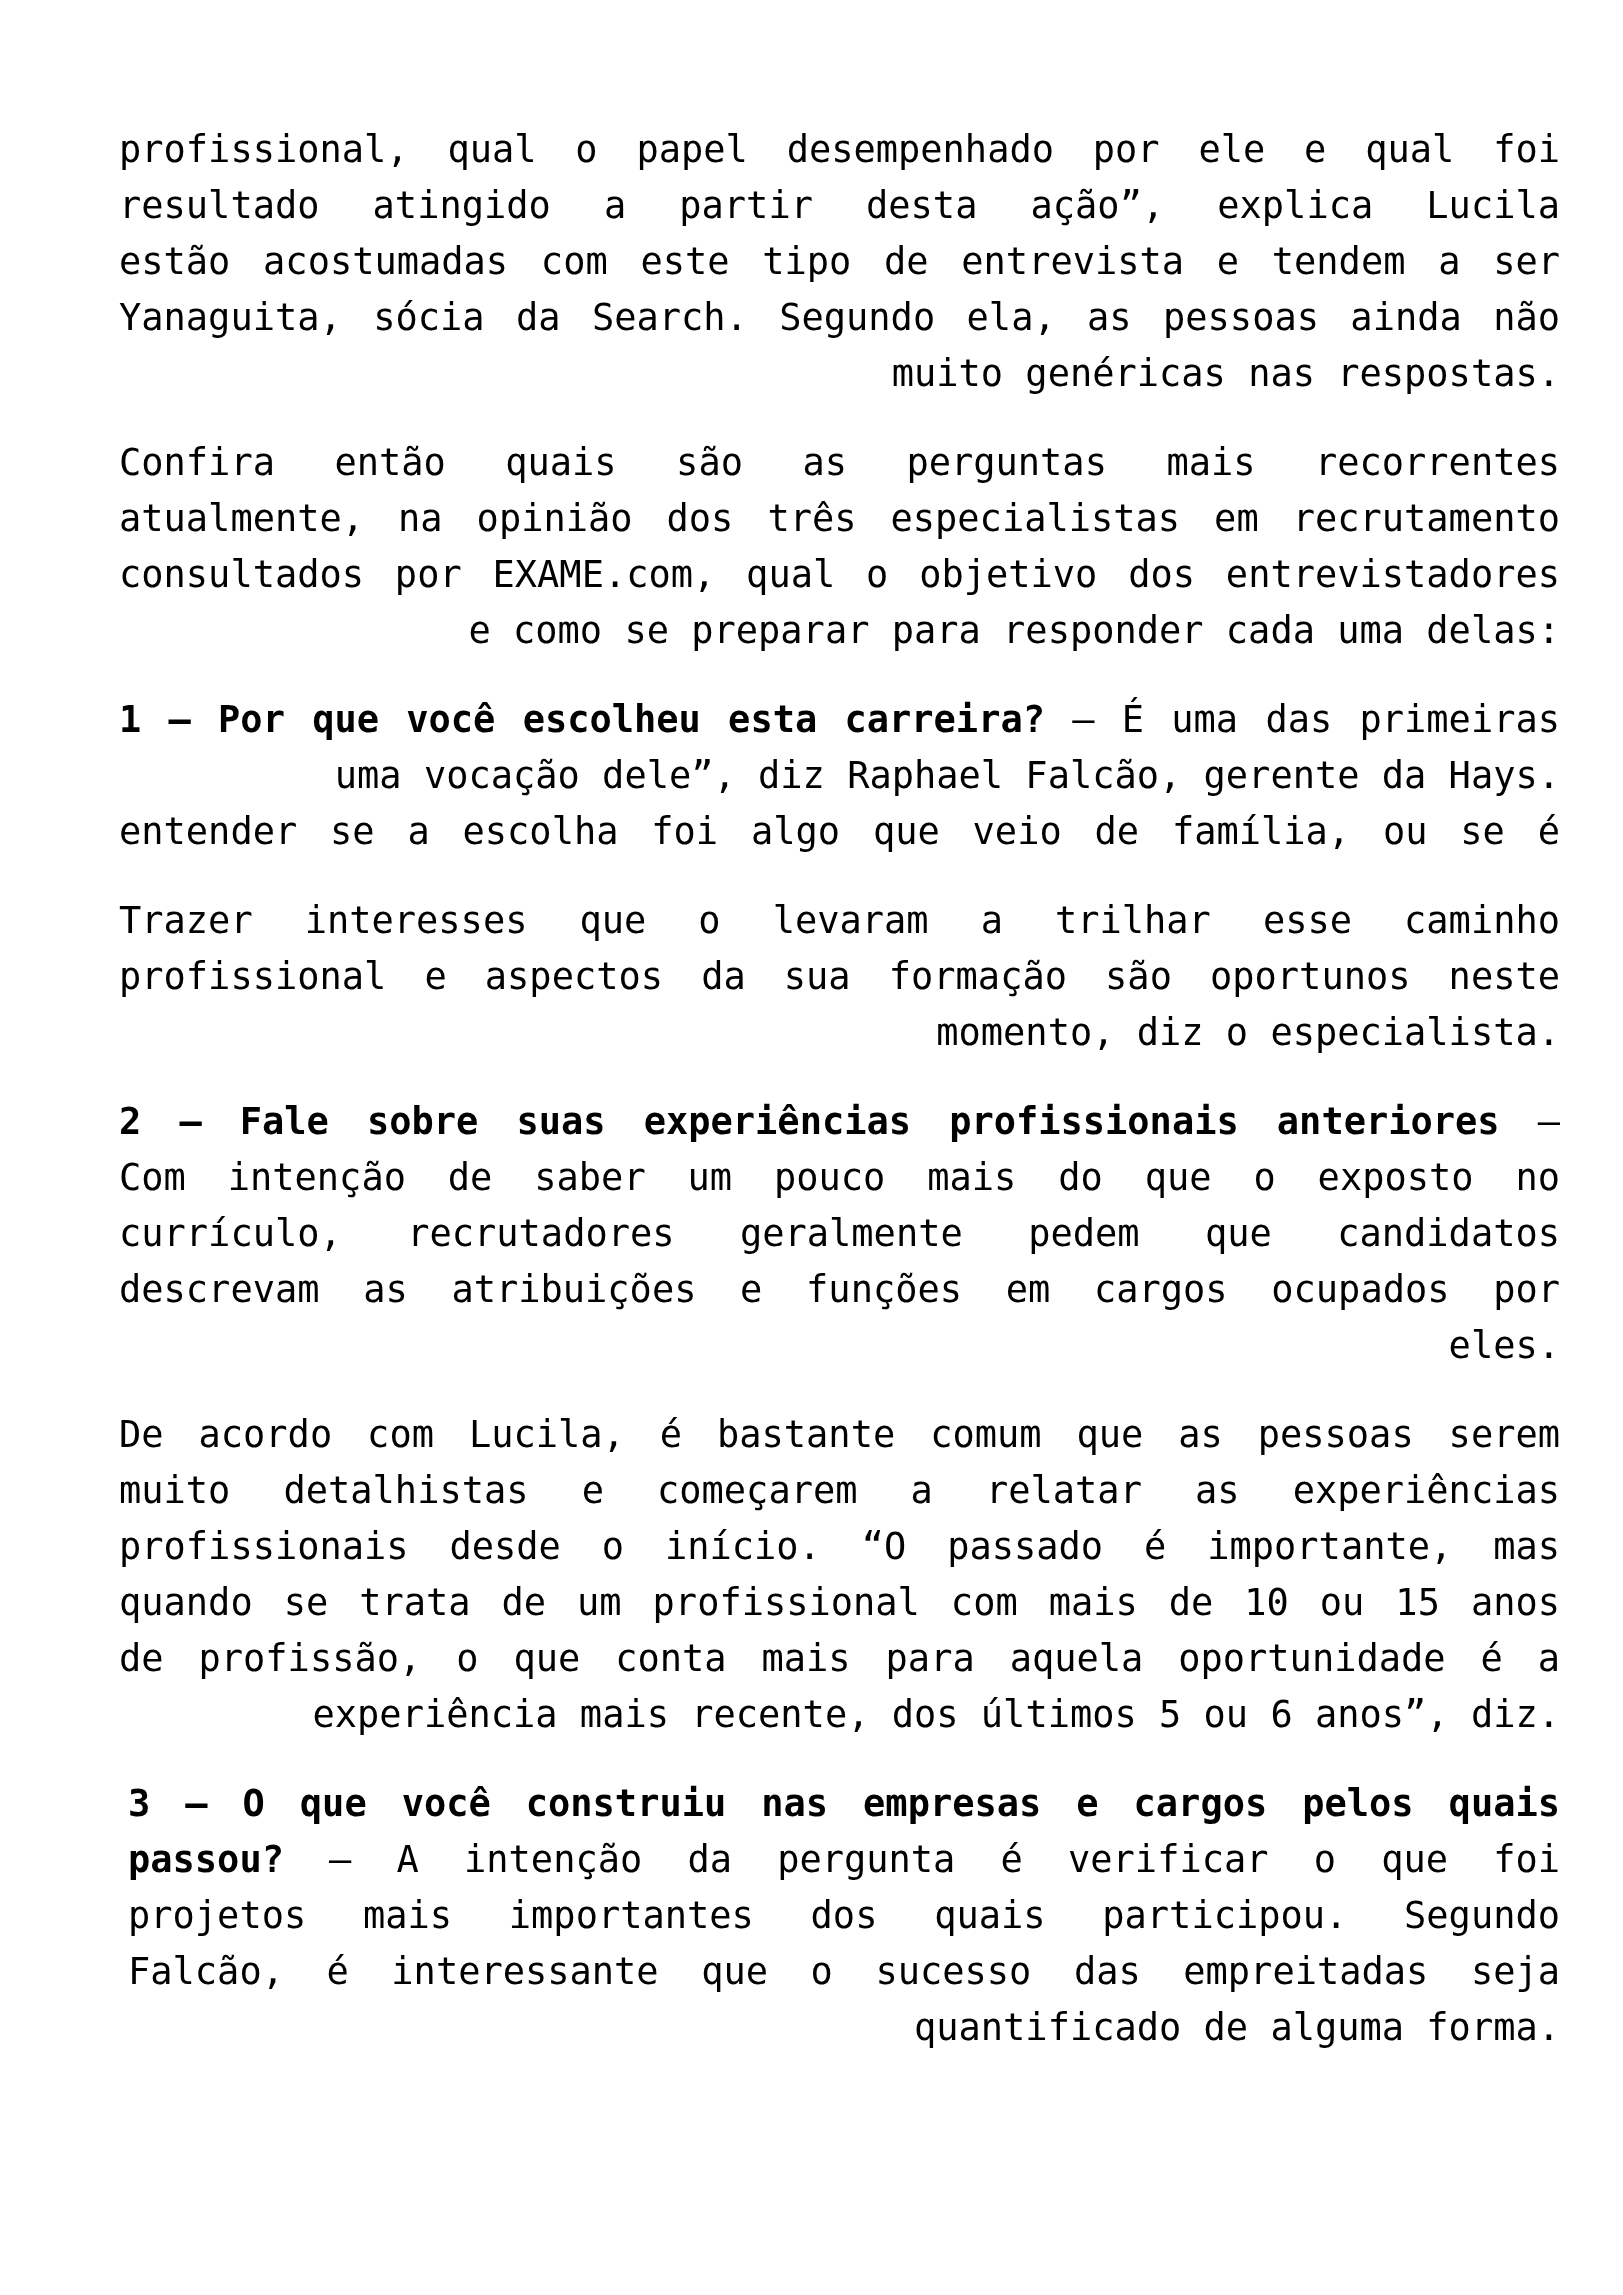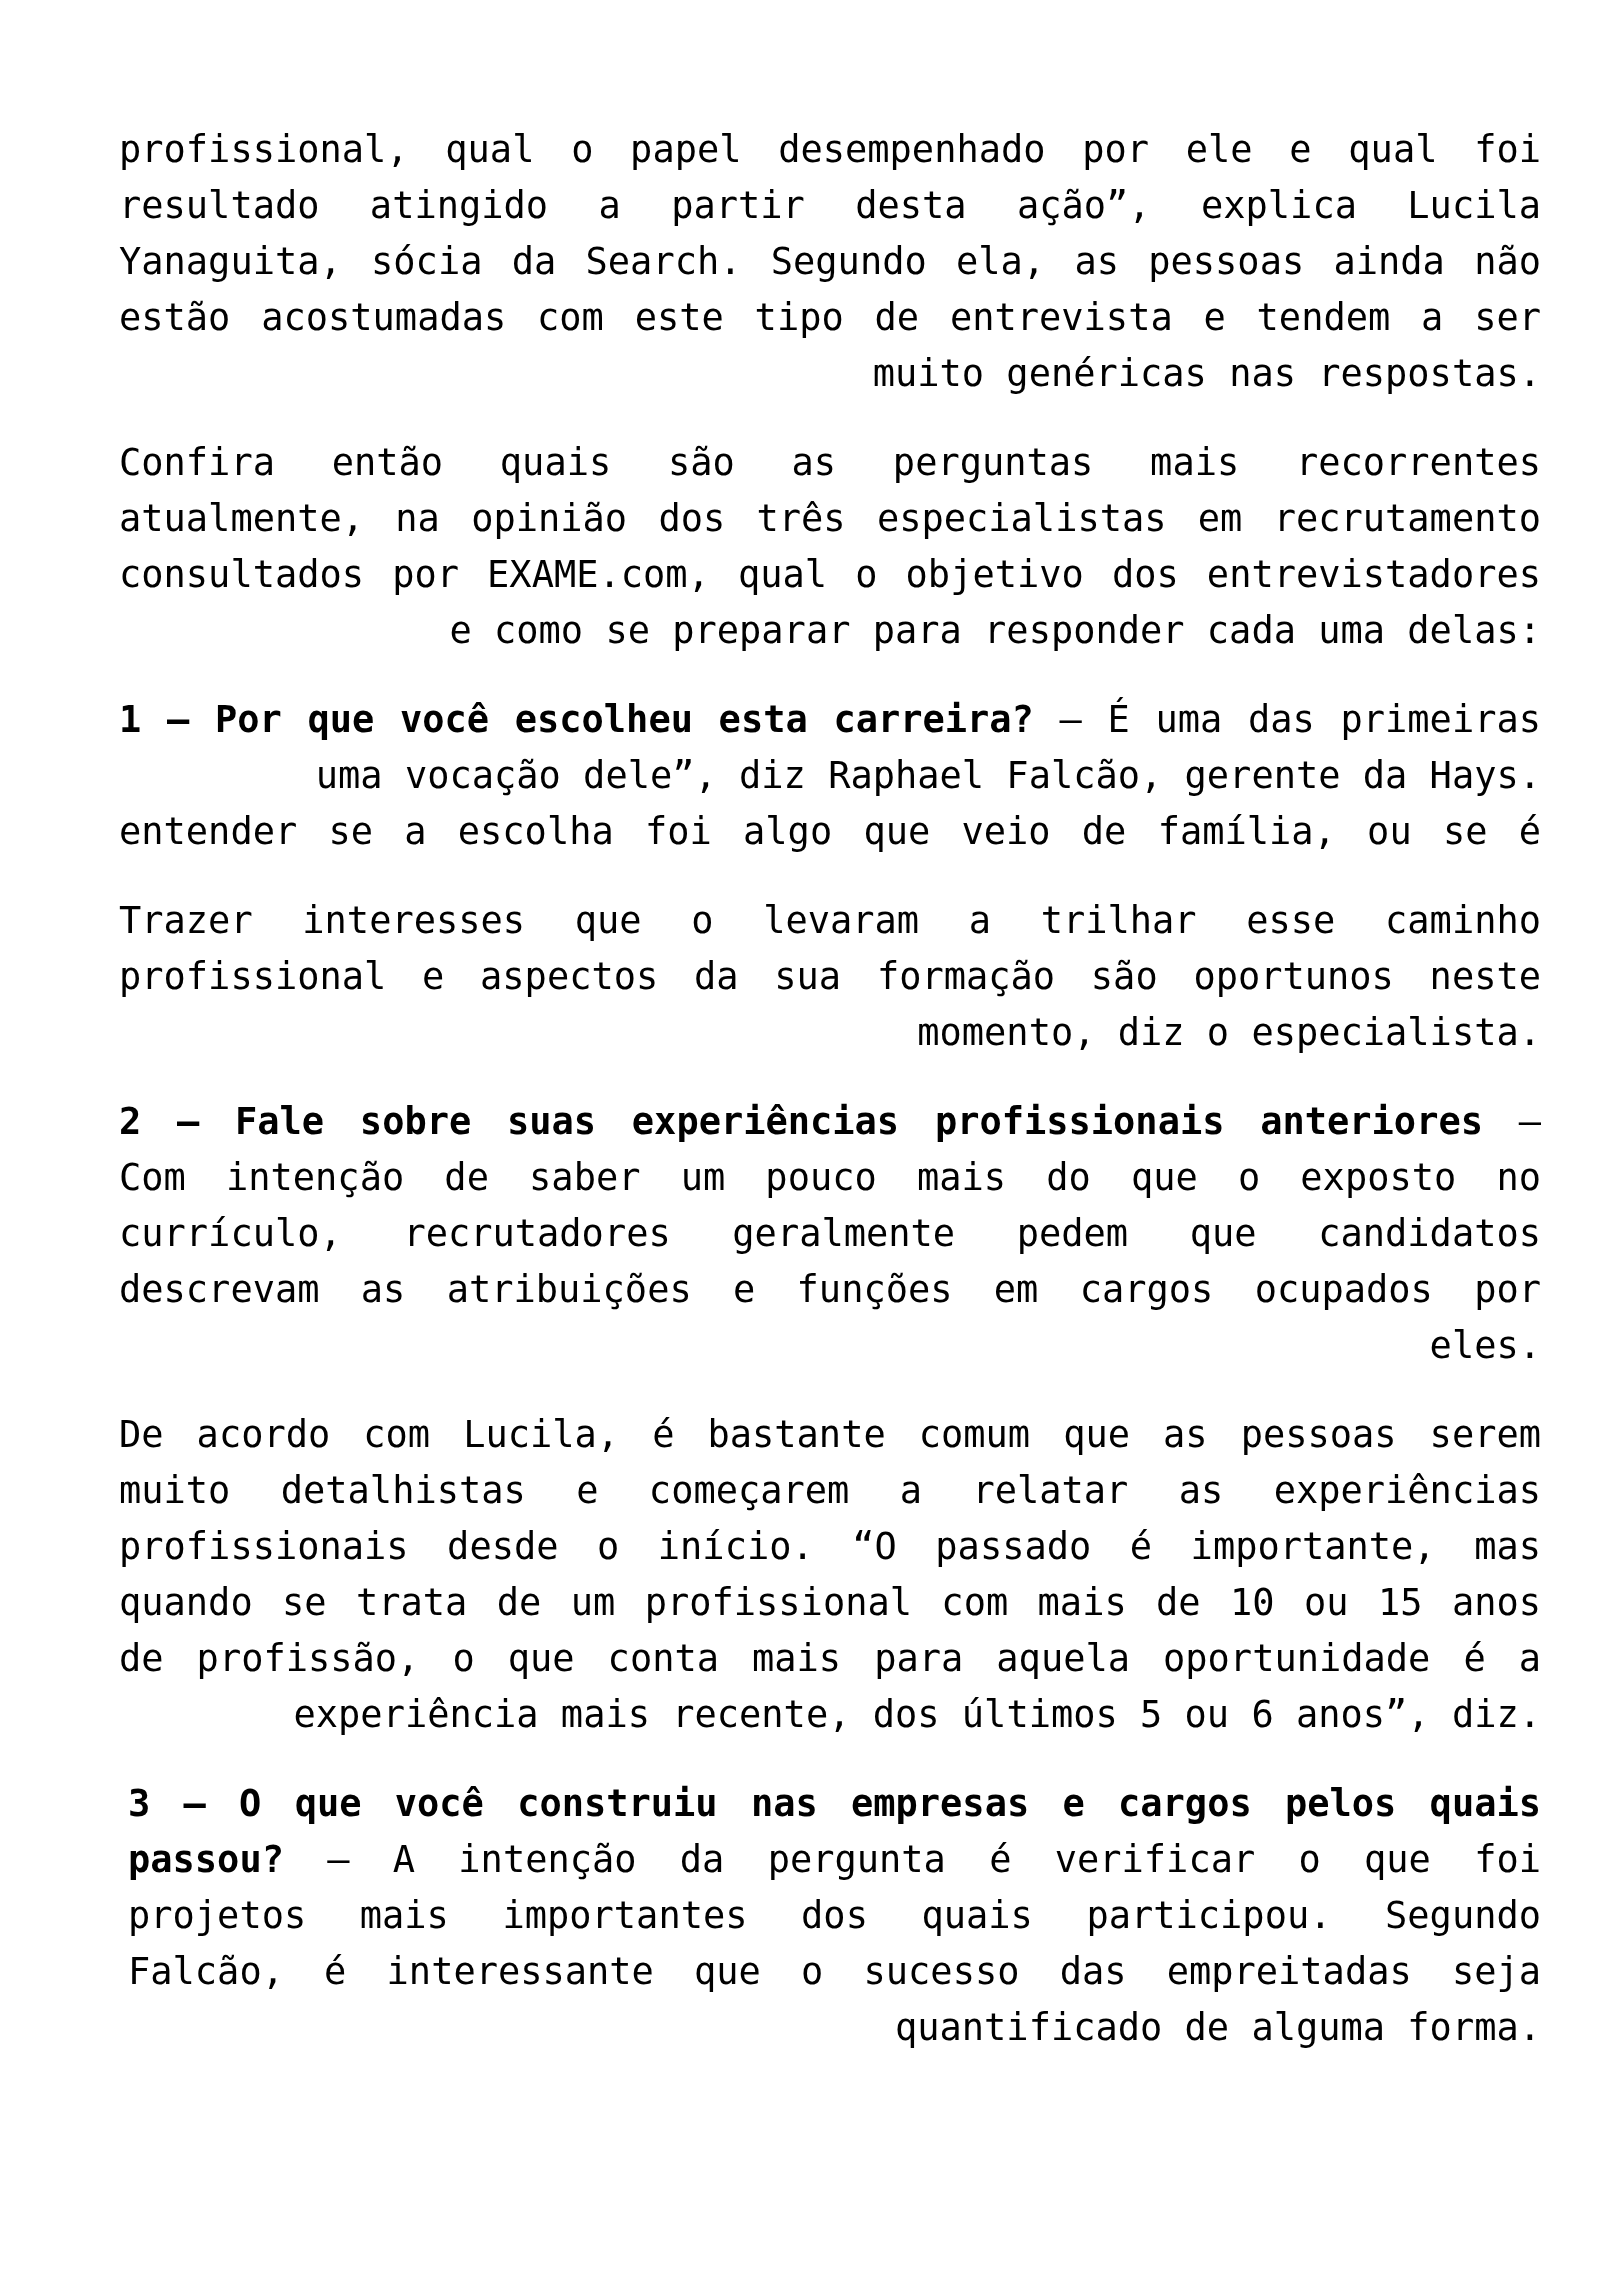--- a/index.html
+++ b/index.html
@@ -12,21 +12,21 @@
     height: 2295px;
     font-family: "DejaVu Sans Mono", monospace;
     font-size: 37px;
     color: #000000;
     overflow: hidden;
   }
   main.page {
     box-sizing: border-box;
     width: 1623px;
     height: 2295px;
-    padding: 122px 82px 0 119px;
+    padding: 122px 63px 0 119px;
   }
   .para {
     margin: 0 0 33px 0;
   }
   .para:last-child { margin-bottom: 0; margin-left: 9px; }
   .line {
     height: 56px;
     line-height: 56px;
     overflow: hidden;
     white-space: normal;
@@ -40,22 +40,22 @@
     font-weight: bold;
   }
 </style>
 </head>
 <body>
 
 <main class="page" style="background: rgb(255, 255, 255); color: rgb(0, 0, 0);">
     <div class="para">
       <div class="line just"><span class="">profissional, qual o papel desempenhado por ele e qual foi</span></div>
       <div class="line just"><span class="">resultado atingido a partir desta ação”, explica Lucila</span></div>
+      <div class="line just"><span class="">estão acostumadas com este tipo de entrevista e tendem a ser</span></div>
       <div class="line just"><span class="">Yanaguita, sócia da Search. Segundo ela, as pessoas ainda não</span></div>
-      <div class="line just"><span class="">estão acostumadas com este tipo de entrevista e tendem a ser</span></div>
       <div class="line"><span class="">muito genéricas nas respostas.</span></div>
     </div>
     <div class="para">
       <div class="line just"><span class="">Confira então quais são as perguntas mais recorrentes</span></div>
       <div class="line just"><span class="">atualmente, na opinião dos três especialistas em recrutamento</span></div>
       <div class="line just"><span class="">consultados por EXAME.com, qual o objetivo dos entrevistadores</span></div>
       <div class="line"><span class="">e como se preparar para responder cada uma delas:</span></div>
     </div>
     <div class="para">
       <div class="line just"><span class="b">1 — Por que você escolheu esta carreira?</span><span class=""> — É uma das primeiras</span></div>

